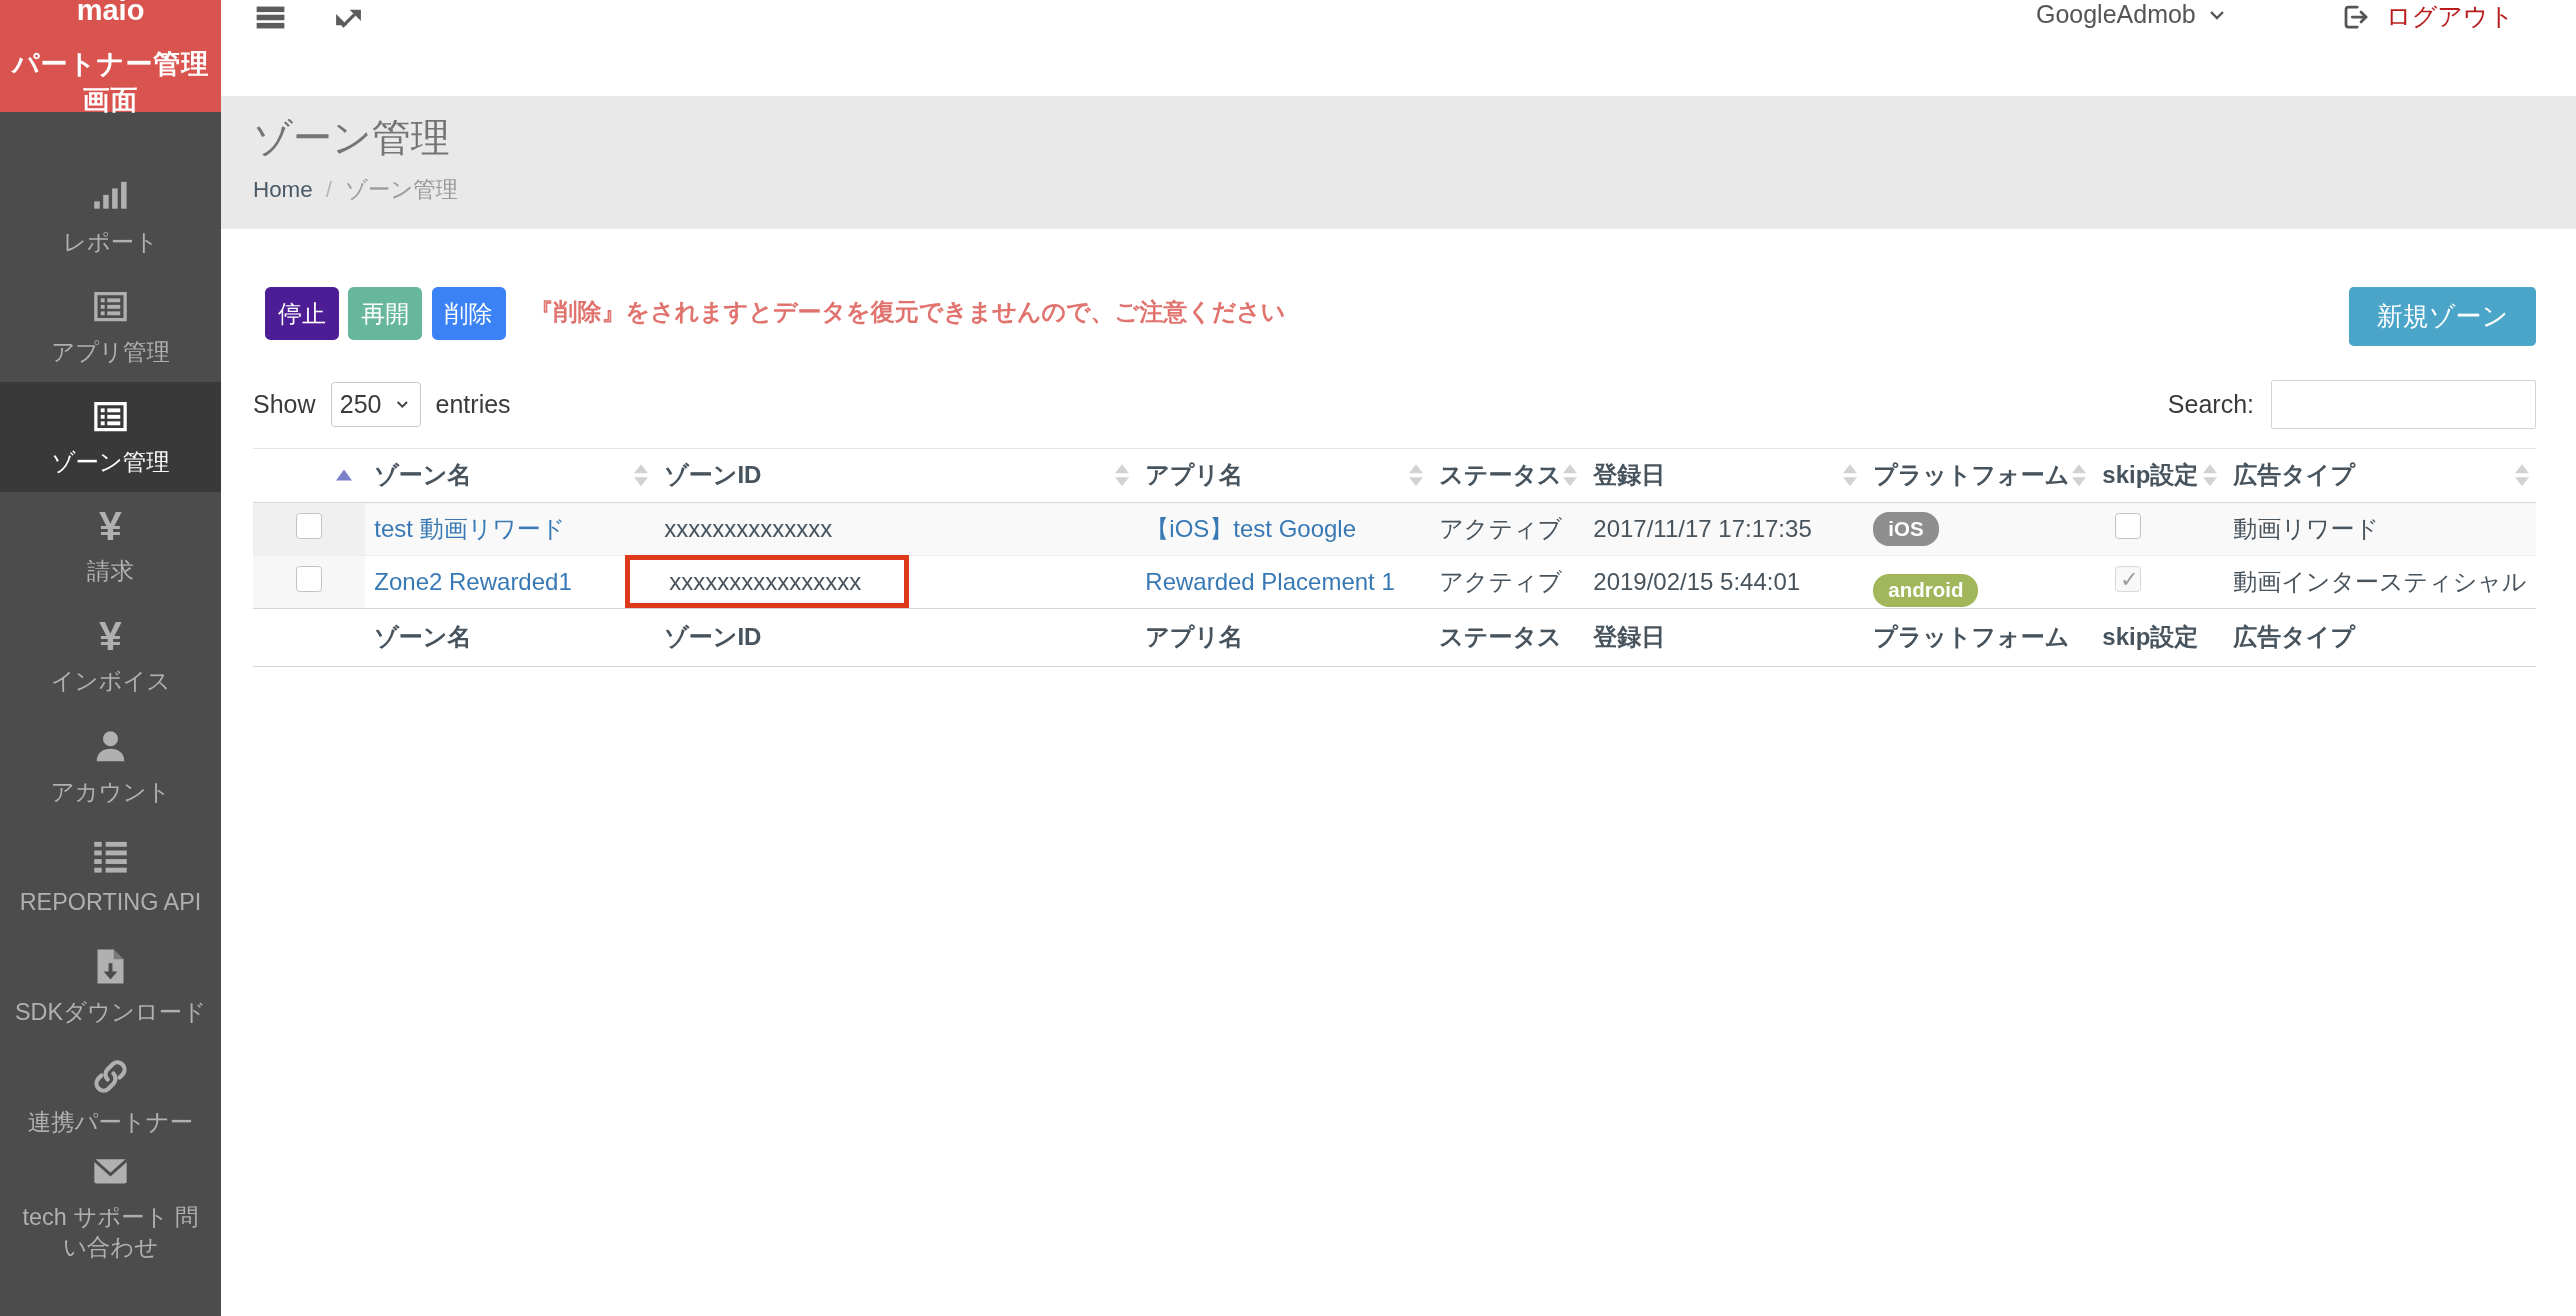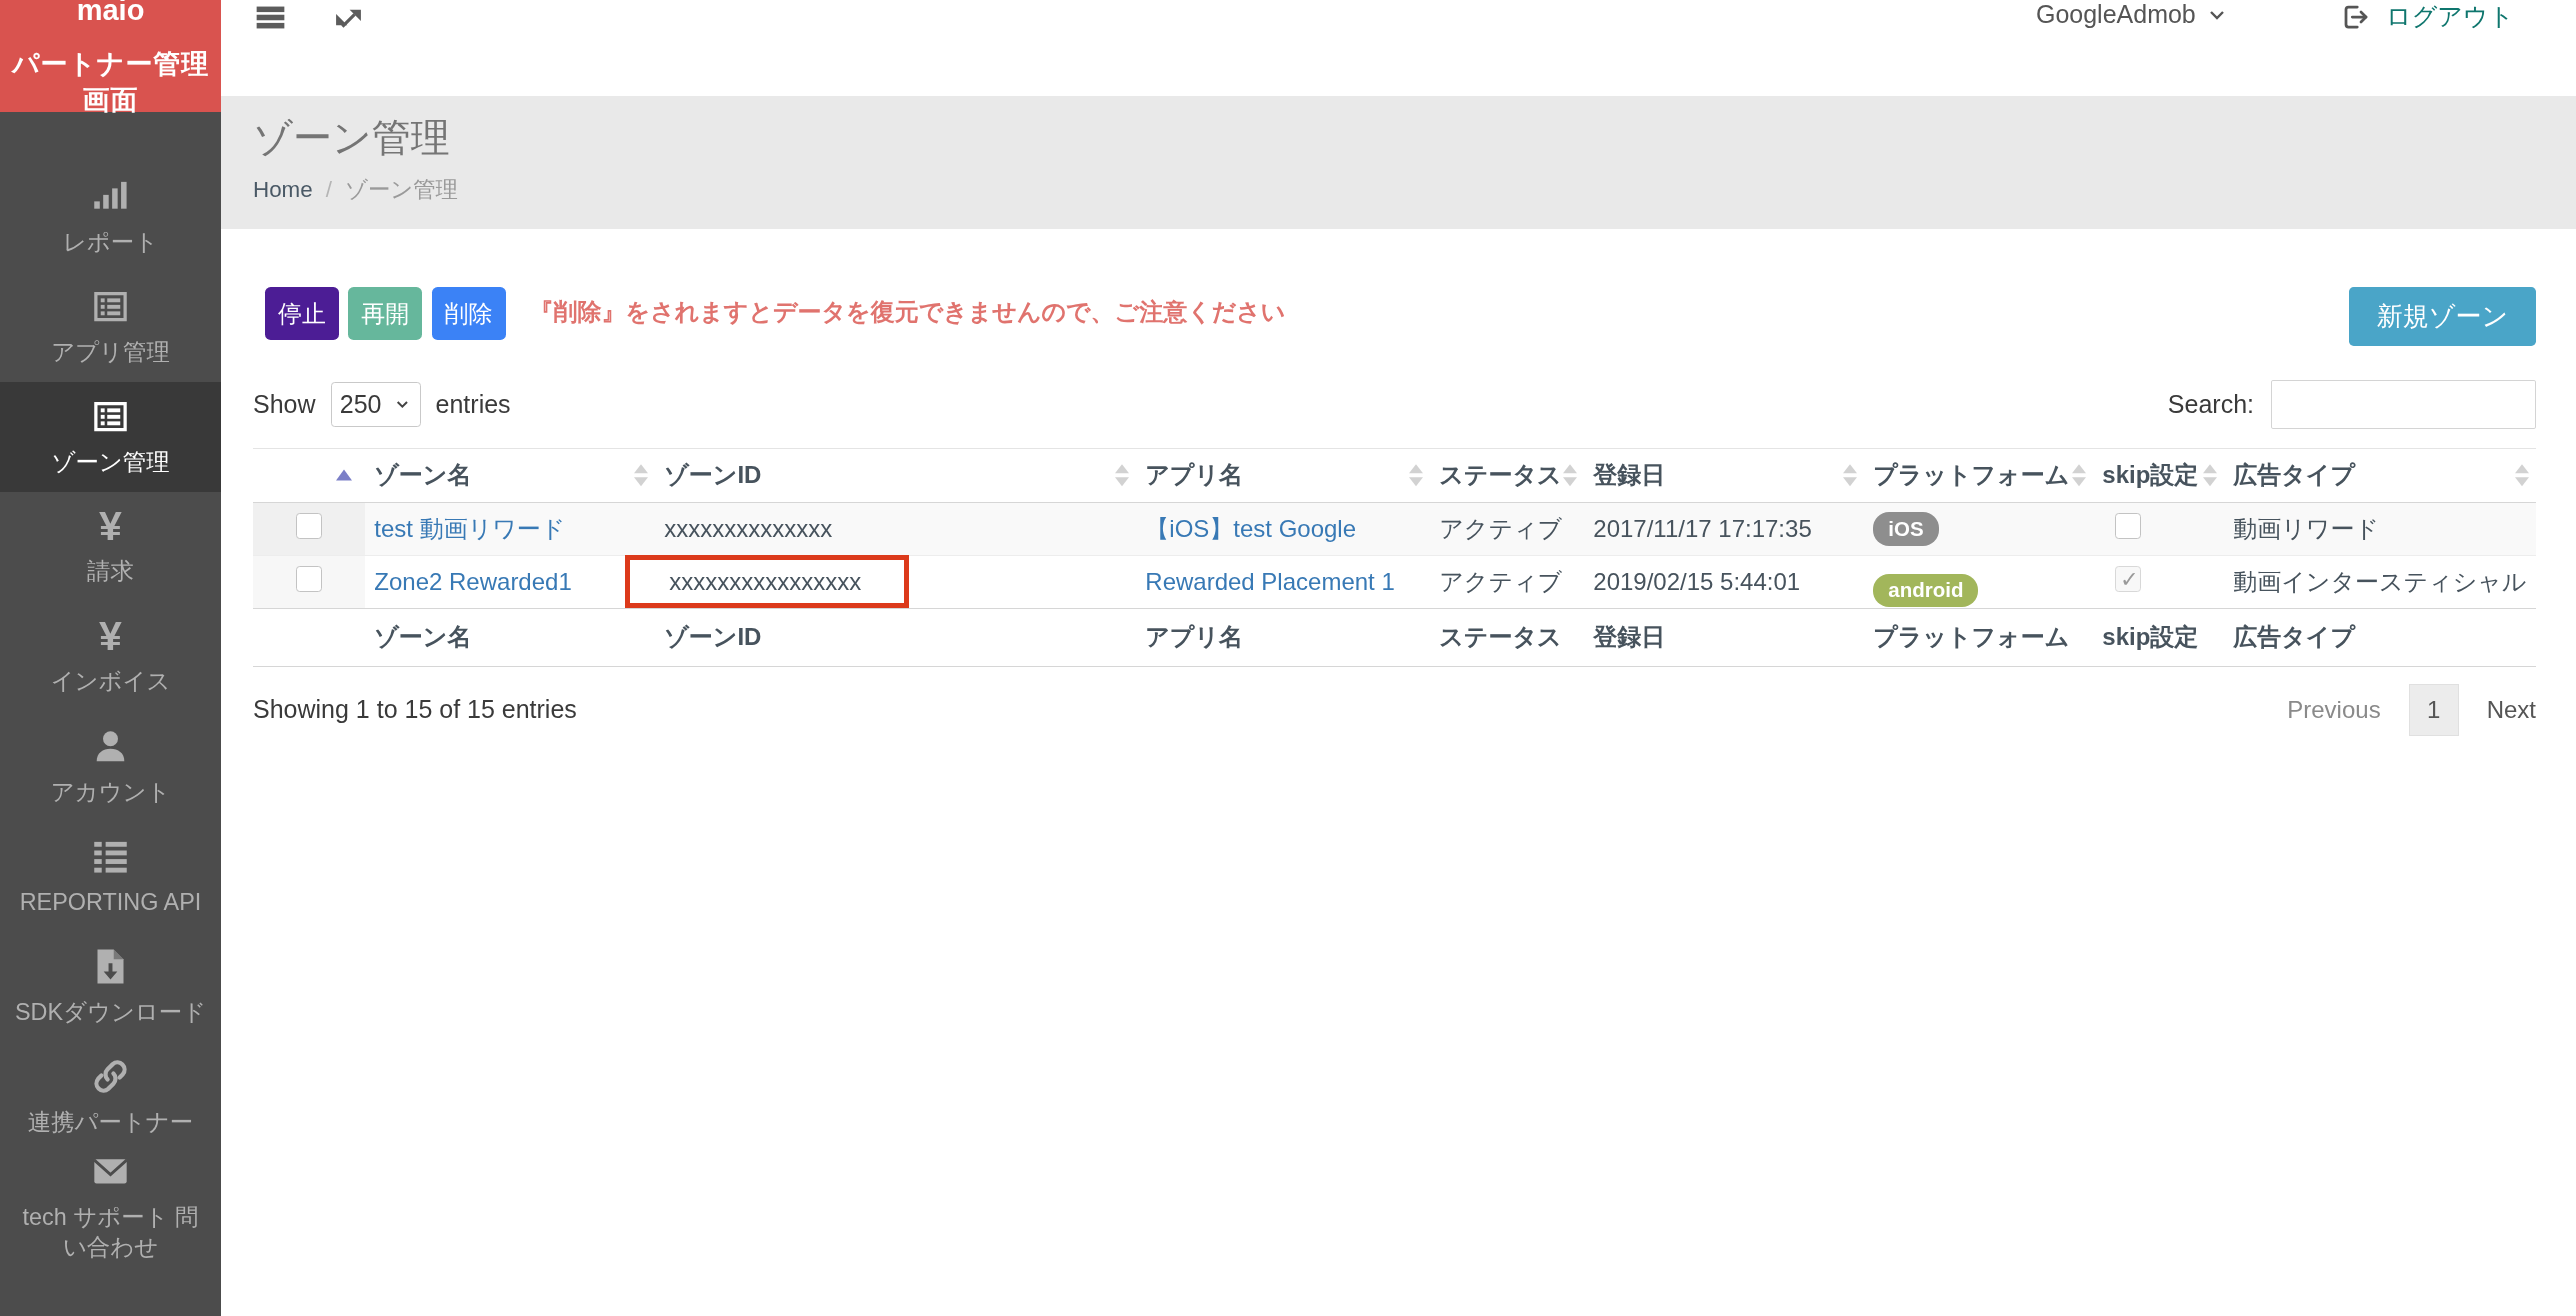--- a/index.html
+++ b/index.html
@@ -34,21 +34,21 @@
   .topbar {
     height:96px; background:#fff; display:flex; align-items:flex-start;
     padding:0 63px 0 32px;
   }
   .topbar .left-icons { display:flex; align-items:center; gap:43px; }
   .icon-btn { background:none; border:none; cursor:pointer; display:flex; align-items:center; }
   .icon-btn svg { width:35px; height:35px; stroke:#5c5c5c; fill:#5c5c5c; }
   .topbar .spacer { flex:1; }
   .account { display:flex; align-items:center; gap:9.3px; color:#555; font-size:25px; cursor:pointer; margin-right:112px; }
   .account svg { width:24px; height:24px; stroke:#555; fill:none; stroke-width:2.4; }
-  .logout { display:flex; align-items:center; gap:15px; color:#0f766e; font-size:25px; cursor:pointer; }
+  .logout { display:flex; align-items:center; gap:15px; color:#b91c1c; font-size:25px; cursor:pointer; }
   .logout svg { width:30px; height:30px; }
 
   
   .page-band { background:#e9e9e9; padding:15px 41px 24px 32px; }
   .page-title { font-size:39px; font-weight:400; color:#757575; }
   .breadcrumb { margin-top:9.3px; font-size:22.4px; color:#9a9a9a; display:flex; gap:13px; align-items:center; }
   .breadcrumb .bc-home { color:#4a5966; cursor:pointer; }
   .breadcrumb .bc-sep { color:#b5b5b5; }
 
   
@@ -388,26 +388,17 @@
             <th>アプリ名</th>
             <th>ステータス</th>
             <th>登録日</th>
             <th>プラットフォーム</th>
             <th>skip設定</th>
             <th>広告タイプ</th>
           </tr>
         </tfoot>
       </table>
 
-      <div class="table-footer">
-        <div class="info-text">Showing 1 to 15 of 15 entries</div>
-        <div class="spacer"></div>
-        <div class="pagination">
-          <span class="page-prev">Previous</span>
-          <span class="page-num">1</span>
-          <span class="page-next">Next</span>
-        </div>
-      </div>
 
     </div>
   </div>
 </div>
 
 
 </body></html>

